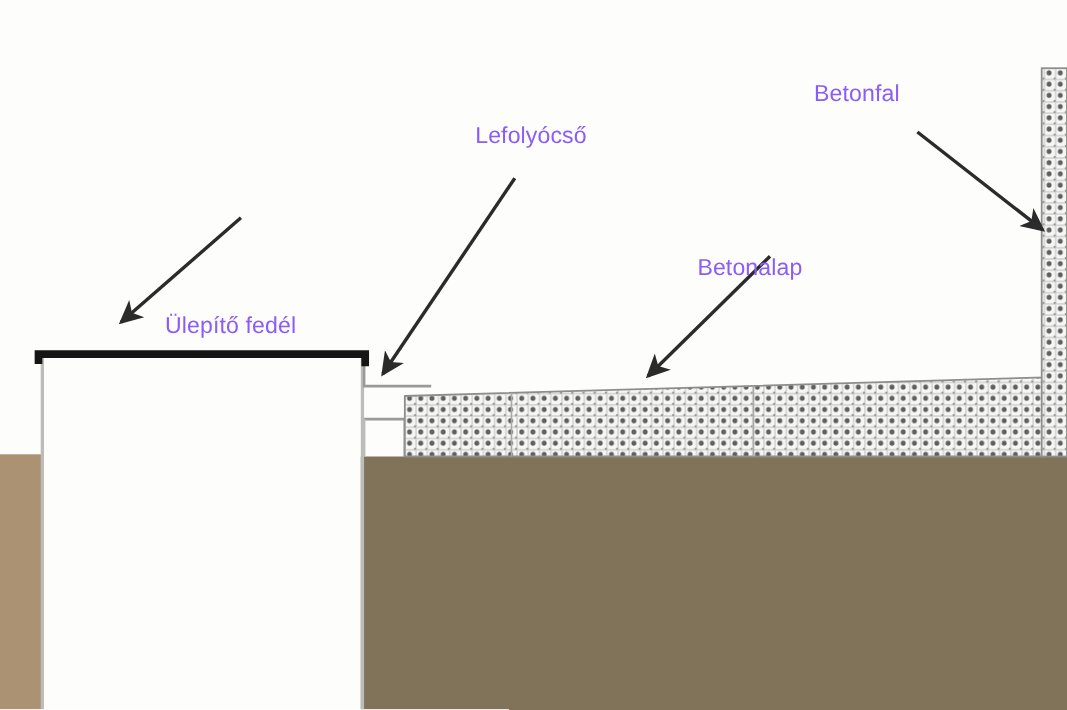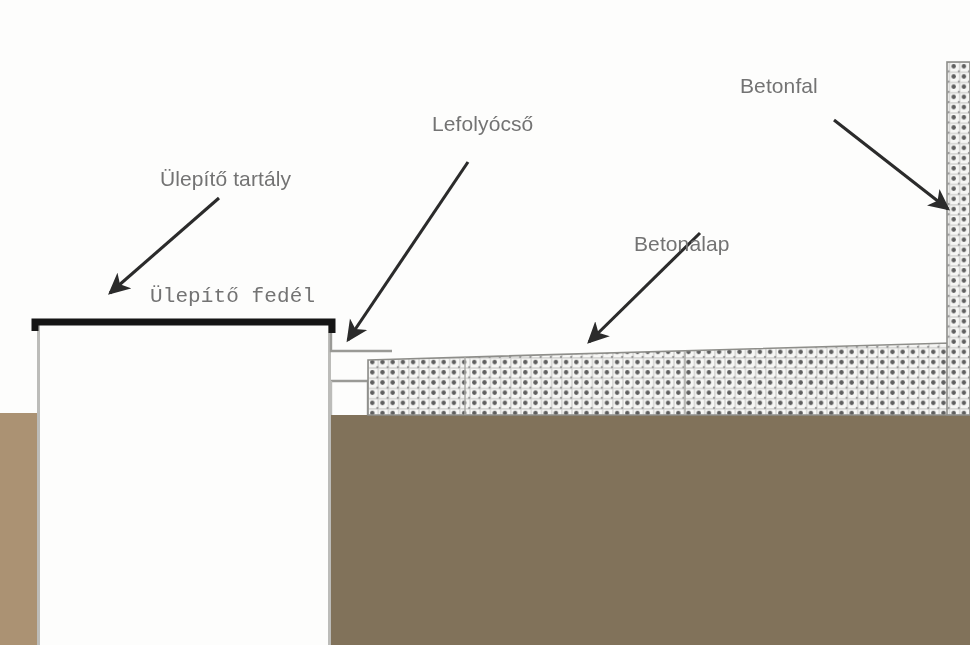--- a/index.html
+++ b/index.html
@@ -17,21 +17,21 @@
   }
   #diagram-svg {
     position: absolute;
     left: 0;
     top: 0;
     width: 970px;
     height: 645px;
   }
   .label {
     position: absolute;
-    color: #737373;
+    color: #8b5cf6;
     font-family: "Liberation Sans", sans-serif;
     font-size: 21px;
     line-height: 1.1;
     white-space: nowrap;
     letter-spacing: 0.1px;
   }
 </style>
 </head>
 <body>
 
@@ -72,19 +72,18 @@
     <rect x="947" y="62" width="23" height="353" fill="url(#concrete-dots)" stroke="#8e8e8a" stroke-width="1.6"></rect>
 
     <path d="M 35 331 L 35 322 L 332 322 L 332 333" fill="none" stroke="#151515" stroke-width="7" stroke-linecap="butt" stroke-linejoin="miter"></path>
 
     <line x1="219" y1="198" x2="110" y2="293" stroke="#2b2b2b" stroke-width="3.1" marker-end="url(#arrowhead)"></line>
     <line x1="468" y1="162" x2="348" y2="340" stroke="#2b2b2b" stroke-width="3.1" marker-end="url(#arrowhead)"></line>
     <line x1="700" y1="233" x2="589" y2="342" stroke="#2b2b2b" stroke-width="3.1" marker-end="url(#arrowhead)"></line>
     <line x1="834" y1="120" x2="948" y2="209" stroke="#2b2b2b" stroke-width="3.1" marker-end="url(#arrowhead)"></line>
   </svg>
 
-  <div class="label" style="left:160px; top:167px;">Ülepítő tartály</div>
-  <div class="label" style="left:150px; top:285px;font-family:Liberation Mono, monospace;">Ülepítő fedél</div>
+  <div class="label" style="left:150px; top:285px;">Ülepítő fedél</div>
   <div class="label" style="left:432px; top:112px;">Lefolyócső</div>
   <div class="label" style="left:634px; top:206px;margin-top:26px;">Betonalap</div>
   <div class="label" style="left:740px; top:74px;">Betonfal</div>
 
 </div>
 
 </body></html>

